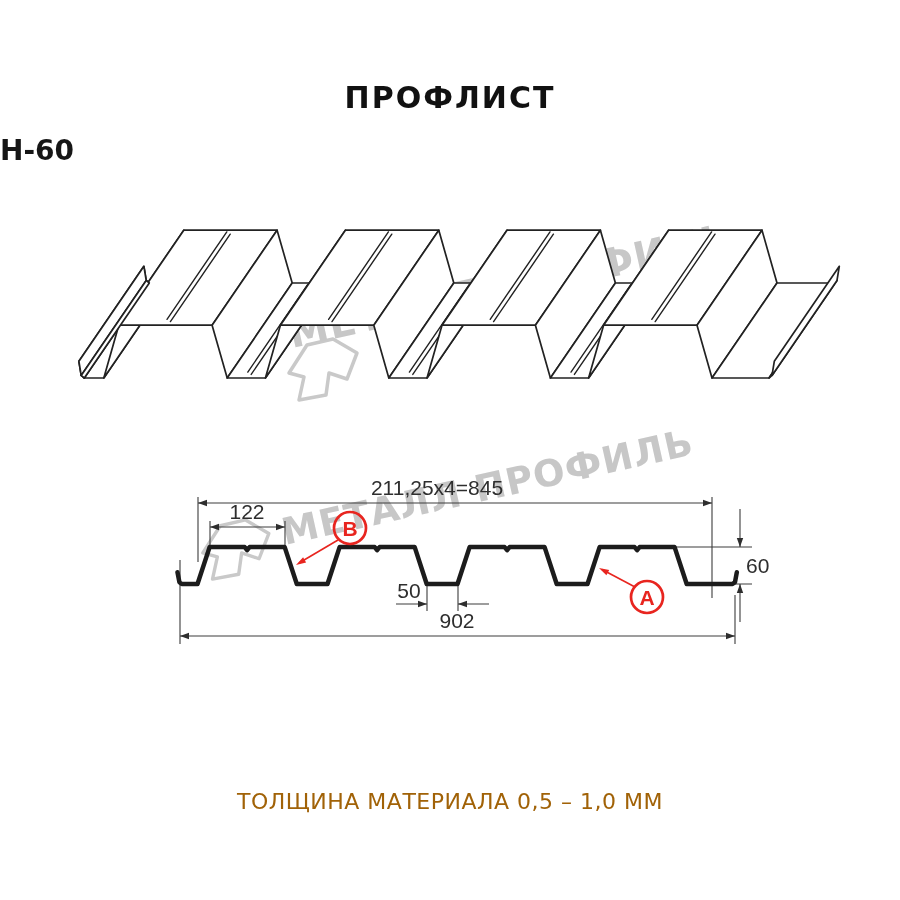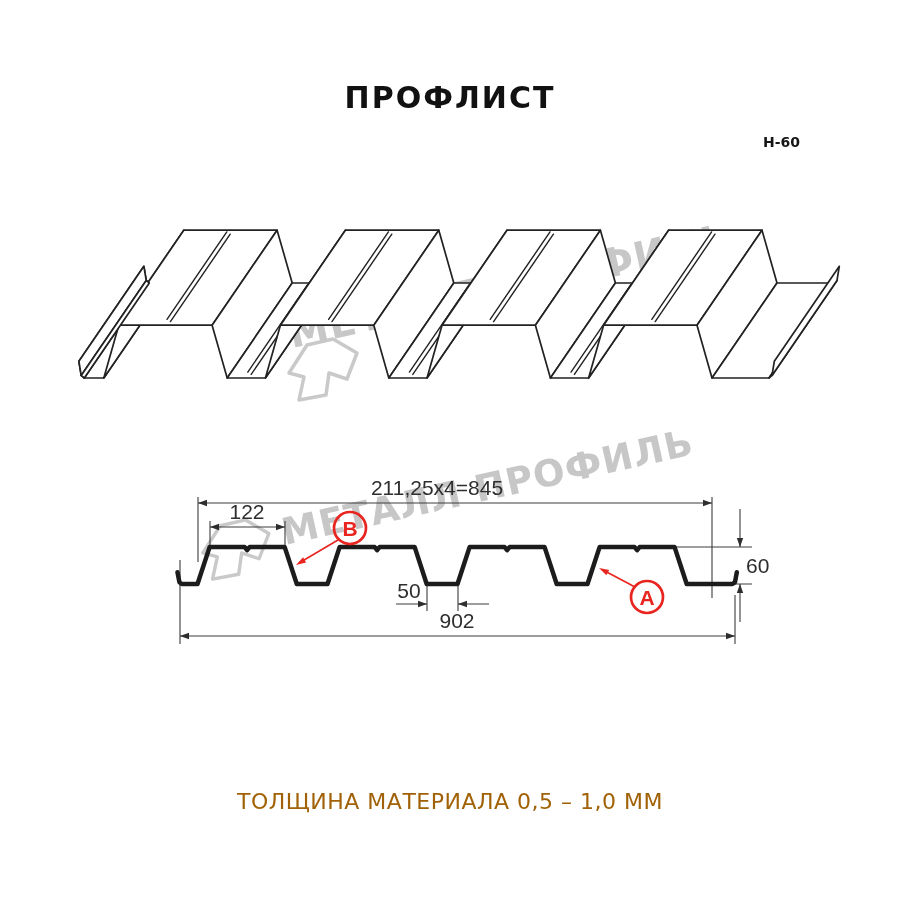--- a/index.html
+++ b/index.html
@@ -2,23 +2,23 @@
 <html><head>
 <meta charset="utf-8">
 <style>
   html,body{margin:0;padding:0;background:#ffffff;}
   #stage{position:relative;width:900px;height:900px;background:#ffffff;overflow:hidden;
          font-family:"Liberation Sans","DejaVu Sans",sans-serif;}
   #gfx{position:absolute;left:0;top:0;}
   .title{position:absolute;left:0;top:80px;width:900px;text-align:center;
          font-family:"DejaVu Sans","Liberation Sans",sans-serif;
          font-weight:700;font-size:30px;letter-spacing:2px;color:#111;}
-  .subtitle{position:absolute;left:0;top:134px;width:800px;text-align:right;
+  .subtitle{position:absolute;left:0;top:134px;width:800px;text-align:left;
          font-family:"DejaVu Sans","Liberation Sans",sans-serif;
-         font-weight:700;font-size:14px;color:#161616;}
+         font-weight:700;font-size:28px;color:#161616;}
   .footer{position:absolute;left:0;top:789px;width:900px;text-align:center;
          font-family:"DejaVu Sans","Liberation Sans",sans-serif;
          font-weight:400;font-size:22px;letter-spacing:0.5px;color:#a16207;}
   .dimtxt{font-family:"Liberation Sans",sans-serif;font-size:21px;fill:#2e2e2e;}
   .wmtxt{font-family:"DejaVu Sans","Liberation Sans",sans-serif;font-weight:700;
          font-size:40px;letter-spacing:1px;fill:#c7c7c7;}
   .wmtxt2{font-size:37px;}
   .redletter{font-family:"Liberation Sans",sans-serif;font-size:21px;font-weight:700;fill:#e8251f;}
   .dimline{stroke:#3c3c3c;stroke-width:1.1;fill:none;}
   .dimarrow{fill:#2e2e2e;stroke:none;}

